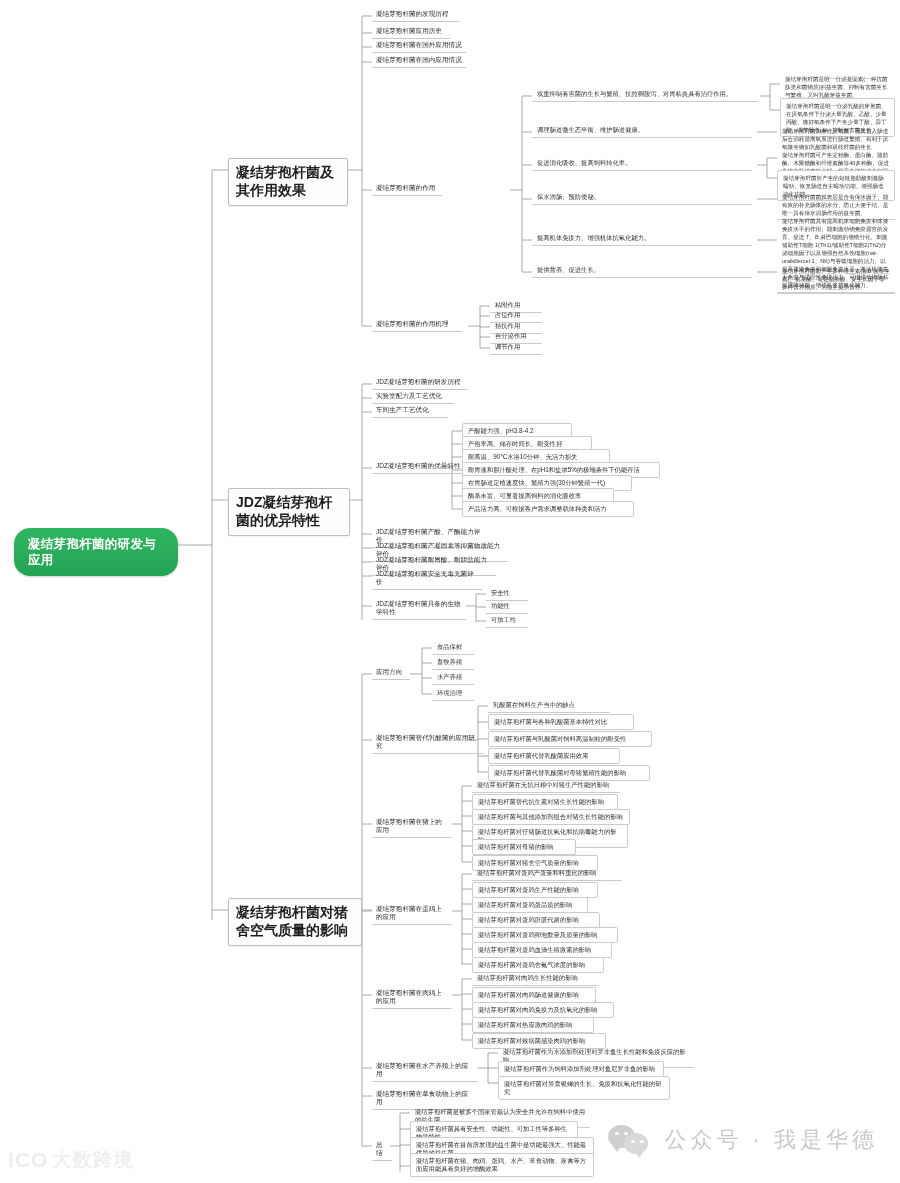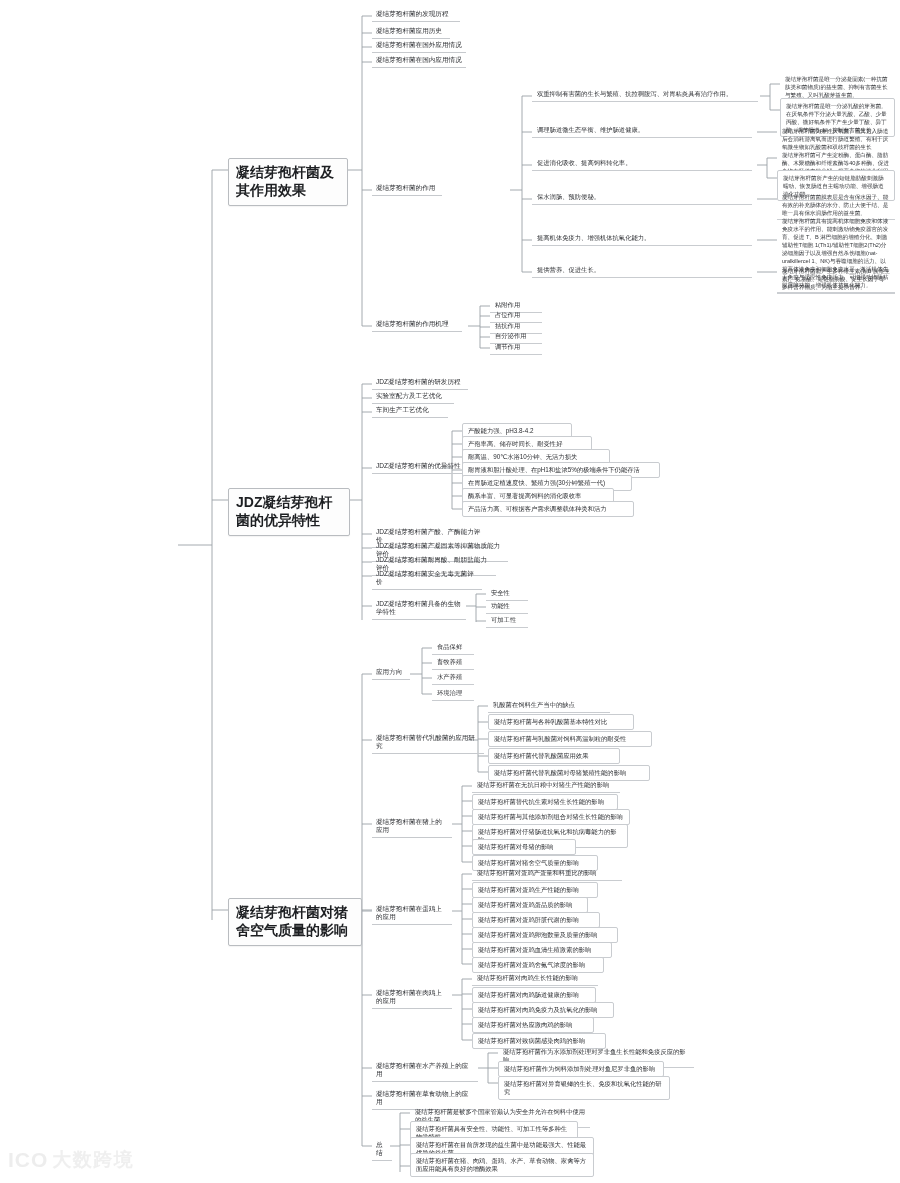--- a/index.html
+++ b/index.html
@@ -284,20 +284,21 @@
 
       <path d="M390,1146 L400,1146"></path>
       <path d="M400,1113 L400,1172"></path>
       <path d="M400,1113 L410,1113"></path>
       <path d="M400,1129 L410,1129"></path>
       <path d="M400,1145 L410,1145"></path>
       <path d="M400,1166 L410,1166"></path>
     </g>
   </svg>
 
+  <div class="node root" style="left:14px; top:528px; width:164px;">凝结芽孢杆菌的研发与应用</div>
 
   <div class="node lvl1" style="left:228px; top:158px; width:120px;">凝结芽孢杆菌及其作用效果</div>
   <div class="node lvl1" style="left:228px; top:488px; width:122px;">JDZ凝结芽孢杆菌的优异特性</div>
   <div class="node lvl1" style="left:228px; top:898px; width:134px;">凝结芽孢杆菌对猪舍空气质量的影响</div>
 
   <div class="node lvl2" style="left:372px; top:8px; width:88px;">凝结芽孢杆菌的发现历程</div>
   <div class="node lvl2" style="left:372px; top:25px; width:78px;">凝结芽孢杆菌应用历史</div>
   <div class="node lvl2" style="left:372px; top:39px; width:94px;">凝结芽孢杆菌在国外应用情况</div>
   <div class="node lvl2" style="left:372px; top:54px; width:94px;">凝结芽孢杆菌在国内应用情况</div>
   <div class="node lvl2" style="left:372px; top:182px; width:70px;">凝结芽孢杆菌的作用</div>
@@ -400,14 +401,25 @@
   <div class="node lvl3" style="left:410px; top:1106px; width:180px;">凝结芽孢杆菌是被多个国家管巅认为安全并允许在饲料中使用的益生菌</div>
   <div class="node lvl3 boxed" style="left:410px; top:1121px; width:168px;">凝结芽孢杆菌具有安全性、功能性、可加工性等多种生物学特性</div>
   <div class="node lvl3 boxed" style="left:410px; top:1137px; width:184px;">凝结芽孢杆菌在目前所发现的益生菌中是功能最强大、性能最优异的益生菌</div>
   <div class="node lvl3 boxed" style="left:410px; top:1153px; width:184px;">凝结芽孢杆菌在猪、肉鸡、蛋鸡、水产、草食动物、家禽等方面应用能具有良好的增酶效果</div>
 
   <div class="wm" id="wm-left">
     <span class="wm-mark">ICO</span>
     <span class="wm-text">大数跨境</span>
   </div>
 
+  <div class="wm" id="wm-right">
+    <span class="wechat">
+      <span class="bub1"></span>
+      <span class="bub2"></span>
+      <span class="dot" style="left:7px; top:7px;"></span>
+      <span class="dot" style="left:16px; top:7px;"></span>
+      <span class="dot" style="left:23px; top:15px;"></span>
+      <span class="dot" style="left:32px; top:15px;"></span>
+    </span>
+    <span class="wm-label">公众号 · 我是华德</span>
+  </div>
 
 </div>
 
 </body></html>

